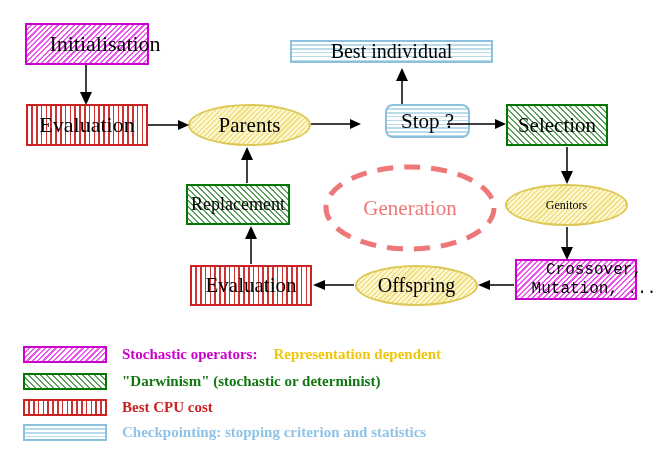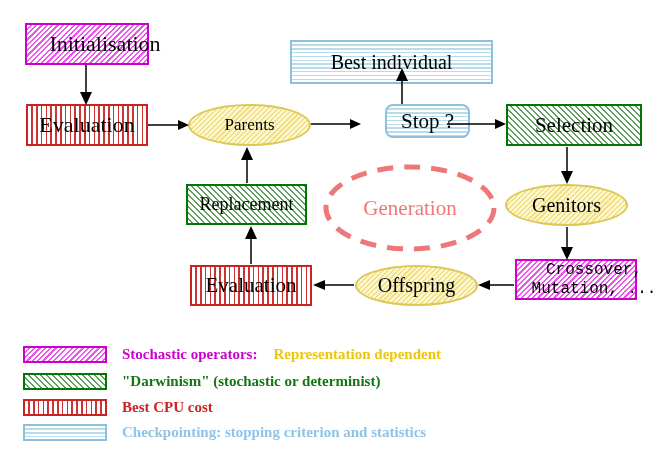--- a/index.html
+++ b/index.html
@@ -29,29 +29,29 @@
     border:2px solid var(--cyan);
     background:repeating-linear-gradient(180deg,#ffffff 0 2.4px,var(--cyan-stripe) 2.4px 3.8px);
   }
   .ellipse-yellow{
     border:2px solid var(--yellow-border);border-radius:50%;
     background:repeating-linear-gradient(135deg,var(--yellow-bg) 0 2px,var(--yellow-hatch) 2px 3.6px);
   }
   
   #n-init{left:25px;top:23px;width:124px;height:42px;font-size:22px;}
   #n-eval-top{left:26px;top:104px;width:122px;height:42px;font-size:22px;}
-  #n-parents{left:188px;top:104px;width:123px;height:42px;font-size:17px;}
-  #n-best{left:290px;top:40px;width:203px;height:44px;font-size:20px;}
+  #n-parents{left:188px;top:104px;width:123px;height:42px;font-size:21px;}
+  #n-best{left:290px;top:40px;width:203px;height:23px;font-size:20px;}
   #n-stop{left:361px;top:104px;width:85px;height:34px;font-size:21px;border-radius:8px;margin-left:24px;}
-  #n-selection{left:506px;top:104px;width:136px;height:42px;font-size:21px;}
-  #n-genitors{left:505px;top:184px;width:123px;height:42px;font-size:20px;}
+  #n-selection{left:506px;top:104px;width:102px;height:42px;font-size:21px;}
+  #n-genitors{left:505px;top:184px;width:123px;height:42px;font-size:12px;}
   #n-crossover{left:515px;top:259px;width:122px;height:41px;font-size:16px;flex-direction:column;line-height:1.15;font-family:Liberation Mono, monospace;}
   #n-offspring{left:355px;top:265px;width:123px;height:41px;font-size:20px;text-align:right;}
   #n-eval-bottom{left:190px;top:265px;width:122px;height:41px;font-size:21px;}
-  #n-replacement{left:186px;top:184px;width:121px;height:41px;font-size:18px;}
+  #n-replacement{left:186px;top:184px;width:104px;height:41px;font-size:18px;}
   #generation-label{
     position:absolute;left:325px;top:196px;width:170px;text-align:center;
     color:var(--salmon);font-size:21px;
   }
   
   .arrow-layer{position:absolute;left:0;top:0;z-index:5;pointer-events:none;}
   .arrow-line{stroke:var(--line);stroke-width:1.5;}
   .arrow-head{fill:var(--line);}
   
   .swatch{position:absolute;left:23px;width:84px;height:17px;box-sizing:border-box;}

